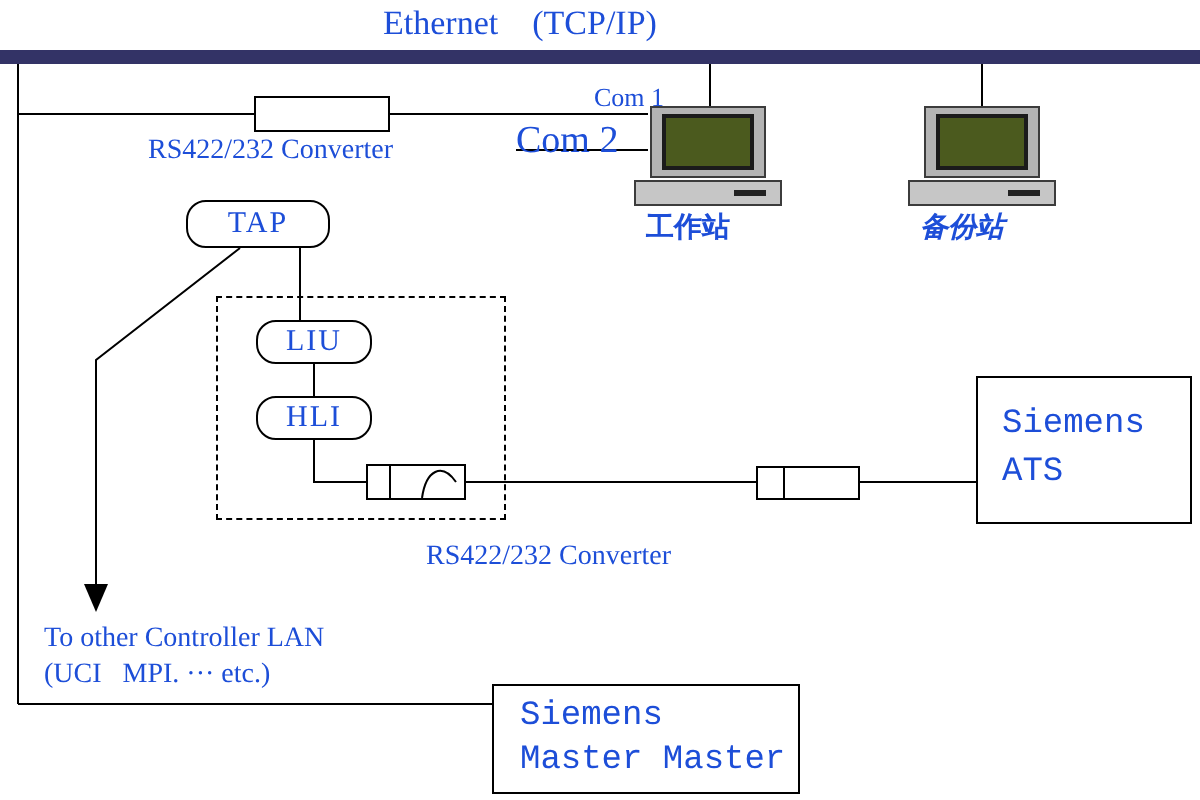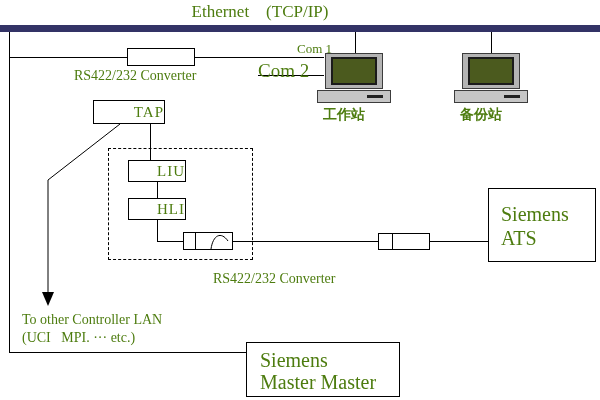--- a/index.html
+++ b/index.html
@@ -1,37 +1,37 @@
 <!DOCTYPE html>
 <html><head>
 <meta charset="utf-8">
 <style>
   html,body{margin:0;padding:0;background:#fff;}
   .stage{
     position:relative;width:600px;height:400px;background:#ffffff;
-    font-family:"Liberation Serif",serif;color:#4d7c0f;overflow:hidden;
+    font-family:"Liberation Serif",serif;color:#1d4ed8;overflow:hidden;
   }
   .lbl{position:absolute;white-space:pre;line-height:1.15;}
   .title{left:120px;top:2px;width:280px;text-align:center;font-size:17px;}
   .bus{position:absolute;left:0;top:25px;width:600px;height:7px;background:#333366;}
   .box{position:absolute;border:1px solid #000;background:#fff;box-sizing:border-box;}
-  .centered{display:flex;align-items:center;justify-content:flex-end;}
+  .centered{display:flex;align-items:center;justify-content:center;border-radius:10px;}
   svg.layer{position:absolute;left:0;top:0;width:600px;height:400px;pointer-events:none;}
   .wire{stroke:#000;stroke-width:1;fill:none;shape-rendering:crispEdges;}
   .wire-d{stroke:#000;stroke-width:1;fill:none;}
   .dashed{border:1px dashed #000;background:transparent;}
   .monitor{position:absolute;width:58px;height:36px;background:#b4b4b4;border:1px solid #3c3c3c;
     display:flex;align-items:center;justify-content:center;box-sizing:border-box;}
   .screen{width:42px;height:24px;border:2px solid #1b1b1b;}
   .base{position:absolute;width:74px;height:13px;background:#c6c6c6;border:1px solid #3c3c3c;box-sizing:border-box;}
   .slot{position:absolute;right:7px;top:4px;width:16px;height:3px;background:#222;}
   .station-label{font-size:14px;font-weight:600;text-align:left;}
   .node-text{font-size:15px;letter-spacing:1px;}
   .small-cap{font-size:13px;}
-  .big-box-text{position:absolute;font-size:20px;white-space:pre;}
+  .big-box-text{position:absolute;font-size:17px;white-space:pre;font-family:Liberation Mono, monospace;}
 </style>
 </head>
 <body>
 
 <div class="stage">
 
   <svg class="layer" viewBox="0 0 600 400">
     <line class="wire" x1="9" y1="32" x2="9" y2="352"></line>
     <line class="wire" x1="9" y1="352" x2="246" y2="352"></line>
     <line class="wire" x1="9" y1="57" x2="127" y2="57"></line>
@@ -68,21 +68,21 @@
     <div class="slot"></div>
   </div>
   <div class="lbl station-label" style="left:323px;top:107px;width:62px;">工作站</div>
 
   <div class="monitor" style="left:462px;top:53px;">
     <div class="screen" style="background-color: rgb(75, 90, 30);"></div>
   </div>
   <div class="base" style="left:454px;top:90px;">
     <div class="slot"></div>
   </div>
-  <div class="lbl station-label" style="left:460px;top:107px;width:62px;">备份站</div>
+  <div class="lbl station-label" style="left:460px;top:107px;width:62px;font-style:italic;">备份站</div>
 
   <div class="box dashed" style="left:108px;top:148px;width:145px;height:112px;"></div>
 
   <div class="box centered node-text" style="left:128px;top:160px;width:58px;height:22px;">
     <span>LIU</span>
   </div>
   <div class="box centered node-text" style="left:128px;top:198px;width:58px;height:22px;">
     <span>HLI</span>
   </div>
 

